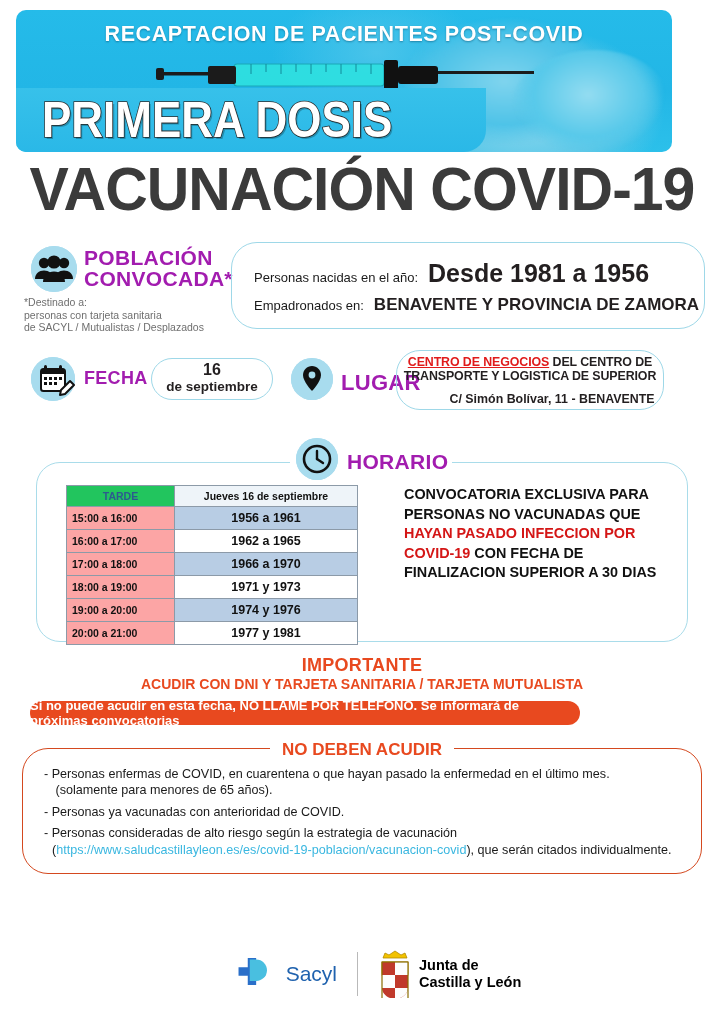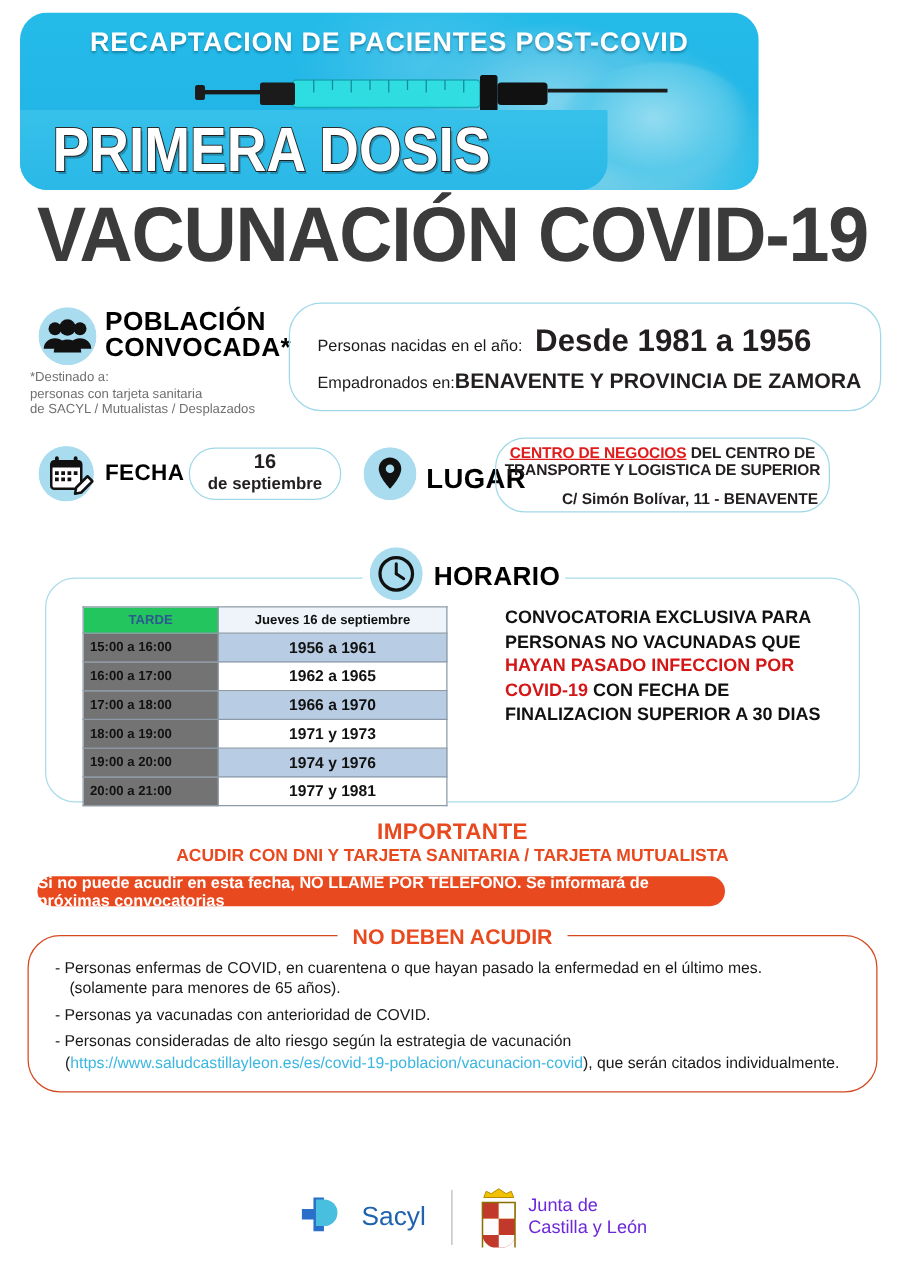--- a/index.html
+++ b/index.html
@@ -14,22 +14,22 @@
     color: #231f20;
     overflow: hidden;
     position: relative;
   }
   .poster { position: relative; width: 724px; height: 1024px; }
 
   
   .banner {
     position: absolute;
     left: 16px; top: 10px;
-    width: 591px; height: 142px;
-    border-radius: 22px;
+    width: 656px; height: 142px;
+    border-radius: 10px;
     background:
       radial-gradient(ellipse 190px 120px at 78% 72%, #8fd9ef 0%, #5cc8e8 45%, rgba(92,200,232,0) 72%),
       radial-gradient(ellipse 150px 90px at 55% 30%, #49c4ea 0%, rgba(73,196,234,0) 70%),
       linear-gradient(180deg, #25bbe9 0%, #22b6e6 55%, #2cc0ea 100%);
     overflow: hidden;
   }
   .banner-title {
     position: absolute;
     left: 0; right: 0; top: 12px;
     text-align: center;
@@ -95,21 +95,21 @@
 
   
   .icon-circle {
     background: #a8dcee;
     border-radius: 50%;
     display: flex;
     align-items: center;
     justify-content: center;
   }
   .section-label {
-    color: #000000;
+    color: #a21caf;
     font-weight: bold;
     font-family: "Liberation Sans Narrow", "Liberation Sans", sans-serif;
     letter-spacing: 0.3px;
   }
 
   
   .poblacion-icon { position: absolute; left: 31px; top: 246px; width: 46px; height: 46px; }
   .poblacion-label {
     position: absolute; left: 84px; top: 247px;
     font-size: 21px; line-height: 21px;
@@ -138,21 +138,21 @@
   .pob-lead {
     font-size: 13px;
     color: #1a1a1a;
     font-family: "Liberation Sans Narrow", "Liberation Sans", sans-serif;
   }
   .pob-strong-big {
     font-size: 25px; font-weight: bold; margin-left: 10px;
     font-family: "Liberation Sans", sans-serif;
   }
   .pob-strong-mid {
-    font-size: 17px; font-weight: bold; 
+    font-size: 17px; font-weight: bold; margin-left: 10px;
     font-family: "Liberation Sans", sans-serif;
   }
 
   
   .fecha-icon { position: absolute; left: 31px; top: 357px; width: 44px; height: 44px; }
   .fecha-label { position: absolute; left: 84px; top: 368px; font-size: 18px; }
   .fecha-box {
     position: absolute; left: 151px; top: 358px;
     width: 122px; height: 42px;
     border: 1.6px solid #9ed8e8;
@@ -209,21 +209,21 @@
   }
   table.horario th, table.horario td {
     border: 1px solid #8c9aa8;
     font-size: 10.5px;
     font-weight: bold;
     padding: 0;
     height: 20px;
   }
   table.horario th.th-time { width: 102px; background: #22c55e; color: #2d5a8e; text-align: center; }
   table.horario th.th-date { width: 182px; background: #eef4f9; color: #111; text-align: center; }
-  table.horario td.td-time { width: 102px; background: #737373; color: #111; text-align: left; padding-left: 5px; }
+  table.horario td.td-time { width: 102px; background: #fca5a5; color: #111; text-align: left; padding-left: 5px; }
   table.horario td.td-year { width: 182px; text-align: center; color: #111; font-size: 12.5px; }
   table.horario tr.alt td.td-year { background: #b8cde4; }
   table.horario tr.norm td.td-year { background: #ffffff; }
   table.horario tr td { height: 22px; }
 
   .convocatoria {
     position: absolute;
     left: 404px; top: 485px;
     width: 268px;
     font-size: 14.4px;
@@ -312,21 +312,21 @@
     display: flex; align-items: center; justify-content: center; gap: 20px; padding-left: 31px;
   }
   .sacyl { display: flex; align-items: center; gap: 6px; }
   .sacyl-text {
     font-size: 21px; color: #1f62ae; font-weight: normal;
     font-family: "Liberation Sans", sans-serif;
   }
   .divider-v { width: 1px; height: 44px; background: #b9b9b9; }
   .junta { display: flex; align-items: center; gap: 7px; }
   .junta-text {
-    font-size: 14.5px; line-height: 17px; font-weight: normal; color: #6d28d9;
+    font-size: 14.5px; line-height: 17px; font-weight: bold; color: #000000;
   }
 </style>
 </head>
 <body>
 
 <div class="poster">
 
   <div class="banner">
     <div class="glove-a"></div>
     <div class="glove-b"></div>

